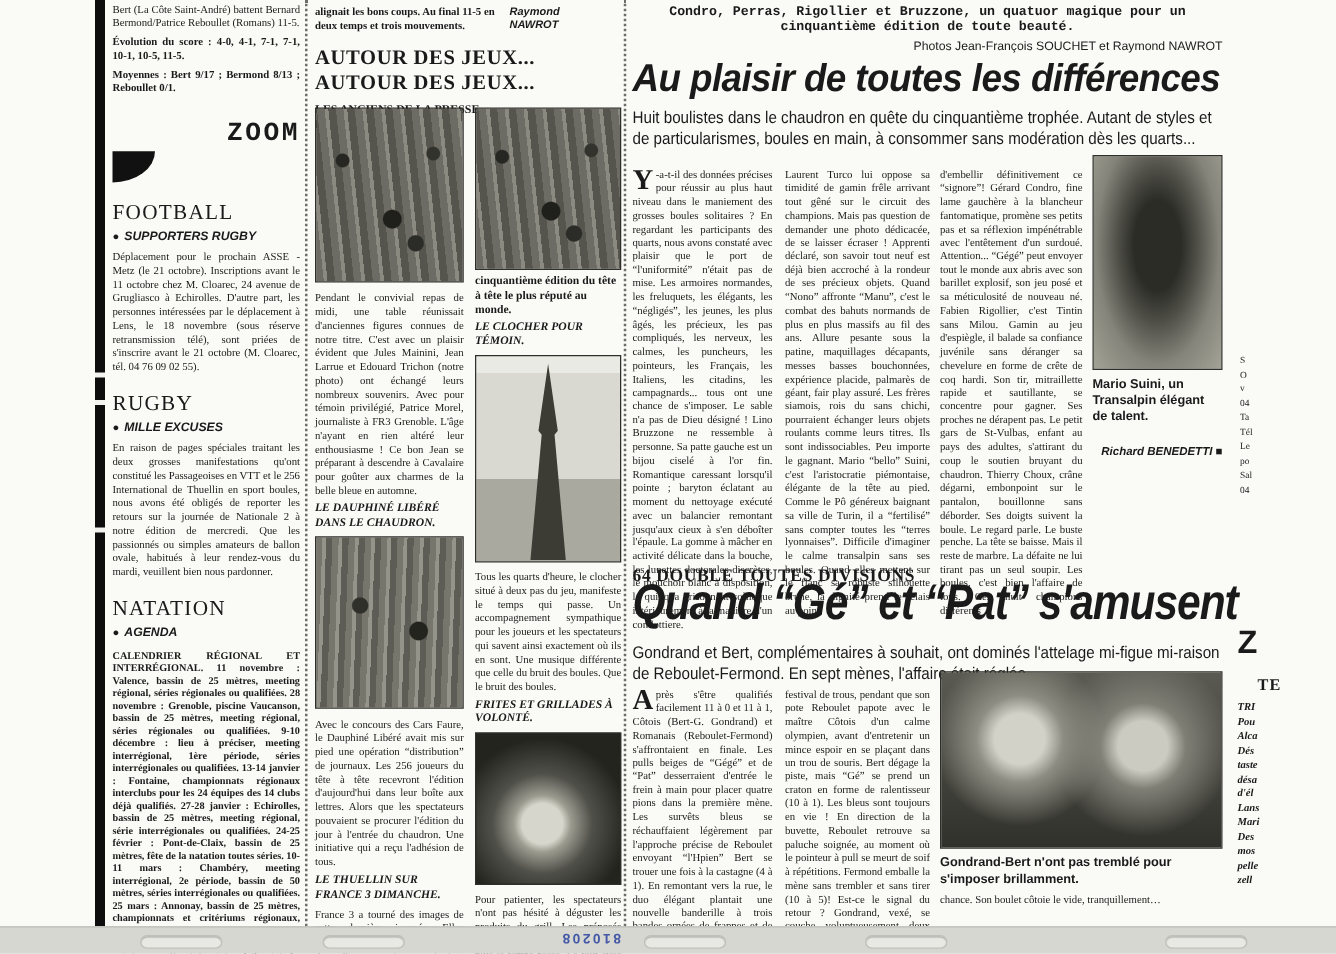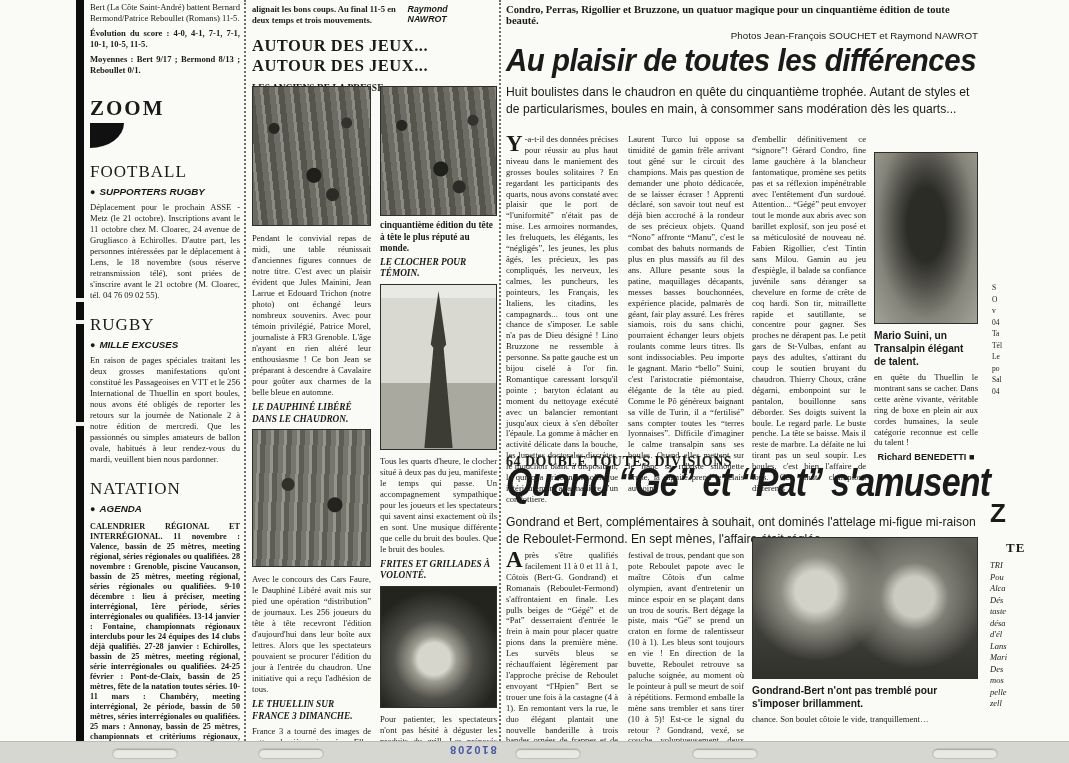--- a/index.html
+++ b/index.html
@@ -34,49 +34,49 @@
   .ph-portrait{background:
     radial-gradient(ellipse at 50% 42%,#2c2c27 0 26%,#4f4f48 44%,#84847a 68%,#a3a398 100%);}
   .ph-final{background:
     radial-gradient(circle at 28% 38%,#d2d2c8 0 11%,#8d8d83 19%,rgba(0,0,0,0) 38%),
     radial-gradient(circle at 72% 42%,#cbcbc1 0 11%,#7f7f76 19%,rgba(0,0,0,0) 40%),
     linear-gradient(180deg,#5a5a52,#31312c);}
   
   .body{font-size:8.6px;line-height:11px;text-align:justify;margin:0 0 4px 0;}
   .bold{font-weight:bold;}
   .sec-h{font-family:"Liberation Serif",serif;font-size:17px;letter-spacing:1px;margin:14px 0 4px 0;font-weight:normal;}
-  .zoom-h{font-family:Liberation Serif, serif;font-size:21px;font-weight:bold;letter-spacing:2px;margin:20px 0 2px 0;}
+  .zoom-h{font-family:Liberation Mono, monospace;font-size:21px;font-weight:bold;letter-spacing:2px;margin:20px 0 2px 0;text-align:right;}
   .zoom-ic{width:34px;height:25px;background:#111;border-radius:0 0 100% 0;margin-bottom:6px;}
   .subhead{font-family:"Liberation Sans",sans-serif;font-style:italic;font-weight:bold;font-size:9.8px;margin:2px 0 5px 0;}
   .bullet{font-style:normal;font-size:9px;margin-right:4px;}
   .cal{font-size:8.2px;line-height:10px;font-weight:bold;text-align:justify;}
   .mid-title{font-family:"Liberation Serif",serif;font-weight:bold;font-size:16.5px;letter-spacing:.5px;margin:10px 0 6px 0;}
   .leadin{font-weight:bold;font-size:9.5px;line-height:12px;margin:0 0 4px 0;}
   .bsub{font-weight:bold;font-style:italic;font-size:9.3px;line-height:11.5px;margin:2px 0 4px 0;}
   .cap-s{font-weight:bold;font-size:9.3px;line-height:11.5px;margin:4px 0 1px 0;}
   .frag-row{display:flex;justify-content:flex-start;align-items:flex-start;}
   .frag-txt{font-size:8.6px;line-height:11px;width:158px;font-weight:bold;}
   .frag-by{font-family:"Liberation Sans",sans-serif;font-weight:bold;font-style:italic;font-size:8.8px;margin-right:6px;}
-  .lede{font-family:Liberation Serif, serif;font-weight:bold;font-size:10.6px;}
+  .lede{font-family:Liberation Mono, monospace;font-weight:bold;font-size:10.6px;text-align:center;}
   .credit{font-family:"Liberation Sans",sans-serif;font-size:9.8px;text-align:right;margin-top:4px;}
   .kicker{font-family:"Liberation Serif",serif;font-weight:bold;font-size:14px;letter-spacing:.5px;margin-top:6px;}
   .headline1{font-family:"Liberation Sans",sans-serif;font-weight:bold;font-style:italic;font-size:31px;
              letter-spacing:-.5px;transform:scaleX(.95);transform-origin:left;white-space:nowrap;margin-top:2px;}
   .standfirst{font-family:"Liberation Sans",sans-serif;font-size:13.5px;line-height:17px;
               transform:scaleX(.9);transform-origin:left;width:111%;margin-top:4px;}
   .mcol{position:absolute;font-size:8.6px;line-height:10.9px;text-align:justify;}
   .dropcap{float:left;font-size:23px;line-height:19px;font-weight:bold;margin:0 2px 0 0;}
   .pcap{font-family:"Liberation Sans",sans-serif;font-weight:bold;font-size:10.2px;line-height:13px;margin:5px 0 4px 0;}
-  .byline{font-family:"Liberation Sans",sans-serif;font-weight:bold;font-size:9.2px;text-align:center;margin-top:4px;}
+  .byline{font-family:"Liberation Sans",sans-serif;font-weight:bold;font-style:italic;font-size:9.2px;text-align:right;margin-top:16px;}
   .headline2{font-family:"Liberation Sans",sans-serif;font-weight:bold;font-style:italic;font-size:40px;
              letter-spacing:-1px;transform:scaleX(.85);transform-origin:left;white-space:nowrap;}
   .edge-small{font-size:7.5px;line-height:11.5px;white-space:pre-line;}
   .edge-z{font-family:"Liberation Sans",sans-serif;font-weight:bold;font-size:26px;}
   .edge-te{font-weight:bold;font-size:13px;letter-spacing:1px;}
-  .edge-it{font-weight:normal;font-style:italic;font-size:8.5px;line-height:11.5px;white-space:pre-line;}
+  .edge-it{font-weight:bold;font-style:italic;font-size:8.5px;line-height:11.5px;white-space:pre-line;}
 </style>
 </head>
 <body>
 
 <div id="page">
 
   <div class="abs black-bar">
     <span class="tick" style="top:298px"></span>
     <span class="tick" style="top:320px"></span>
     <span class="tick" style="top:422px"></span>
@@ -142,24 +142,23 @@
 
     <div class="mcol" style="left:0;top:130px;width:112px;">
       <span class="dropcap">Y</span><span>-a-t-il des données précises pour réussir au plus haut niveau dans le maniement des grosses boules solitaires ? En regardant les participants des quarts, nous avons constaté avec plaisir que le port de “l'uniformité” n'était pas de mise. Les armoires normandes, les freluquets, les élégants, les “négligés”, les jeunes, les plus âgés, les précieux, les pas compliqués, les nerveux, les calmes, les puncheurs, les pointeurs, les Français, les Italiens, les citadins, les campagnards... tous ont une chance de s'imposer. Le sable n'a pas de Dieu désigné ! Lino Bruzzone ne ressemble à personne. Sa patte gauche est un bijou ciselé à l'or fin. Romantique caressant lorsqu'il pointe ; baryton éclatant au moment du nettoyage exécuté avec un balancier remontant jusqu'aux cieux à s'en déboîter l'épaule. La gomme à mâcher en activité délicate dans la bouche, les lunettes doctorales discrètes, le mouchoir blanc à disposition, le quinqua grisonnant soliloque intérieurement à la manière d'un condottiere.</span>
     </div>
     <div class="mcol" style="left:122px;top:130px;width:116px;">
       <span>Laurent Turco lui oppose sa timidité de gamin frêle arrivant tout gêné sur le circuit des champions. Mais pas question de demander une photo dédicacée, de se laisser écraser ! Apprenti déclaré, son savoir tout neuf est déjà bien accroché à la rondeur de ses précieux objets. Quand “Nono” affronte “Manu”, c'est le combat des bahuts normands de plus en plus massifs au fil des ans. Allure pesante sous la patine, maquillages décapants, messes basses bouchonnées, expérience placide, palmarès de géant, fair play assuré. Les frères siamois, rois du sans chichi, pourraient échanger leurs objets roulants comme leurs titres. Ils sont indissociables. Peu importe le gagnant. Mario “bello” Suini, c'est l'aristocratie piémontaise, élégante de la tête au pied. Comme le Pô généreux baignant sa ville de Turin, il a “fertilisé” sans compter toutes les “terres lyonnaises”. Difficile d'imaginer le calme transalpin sans ses boules. Quand elles mettent sur le flanc sa robuste silhouette brune, la dignité prend le relais au point</span>
     </div>
     <div class="mcol" style="left:246px;top:130px;width:114px;">
       <span>d'embellir définitivement ce “signore”! Gérard Condro, fine lame gauchère à la blancheur fantomatique, promène ses petits pas et sa réflexion impénétrable avec l'entêtement d'un surdoué. Attention... “Gégé” peut envoyer tout le monde aux abris avec son barillet explosif, son jeu posé et sa méticulosité de nouveau né. Fabien Rigollier, c'est Tintin sans Milou. Gamin au jeu d'espiègle, il balade sa confiance juvénile sans déranger sa chevelure en forme de crête de coq hardi. Son tir, mitraillette rapide et sautillante, se concentre pour gagner. Ses proches ne dérapent pas. Le petit gars de St-Vulbas, enfant au pays des adultes, s'attirant du coup le soutien bruyant du chaudron. Thierry Choux, crâne dégarni, embonpoint sur le pantalon, bouillonne sans déborder. Ses doigts suivent la boule. Le regard parle. Le buste penche. La tête se baisse. Mais il reste de marbre. La défaite ne lui tirant pas un seul soupir. Les boules, c'est bien l'affaire de tous. Ces huit champions différents</span>
     </div>
-    <div class="mcol" style="left:368px;top:148px;width:104px;text-align:left;">
+    <div class="mcol" style="left:368px;top:120px;width:104px;text-align:left;">
       <div class="ph ph-portrait" style="width:104px;height:172px;"></div>
       <div class="pcap">Mario Suini, un Transalpin élégant de talent.</div>
-      <div style="text-align:justify;">en quête du Thuellin le montrant sans se cacher. Dans cette arène vivante, véritable ring de boxe en plein air aux cordes humaines, la seule catégorie reconnue est celle du talent !</div>
       <div class="byline"><span>Richard BENEDETTI</span> <span>■</span></div>
     </div>
 
     <div class="abs kicker" style="left:0;top:444px;">64 DOUBLE TOUTES DIVISIONS</div>
     <div class="abs headline2" style="left:0;top:456px;">Quand “Gé” et “Pat” s'amusent</div>
     <div class="abs standfirst" style="left:0;top:505px;">Gondrand et Bert, complémentaires à souhait, ont dominés l'attelage mi-figue mi-raison de Reboulet-Fermond. En sept mènes, l'affaire était réglée...</div>
 
     <div class="mcol" style="left:0;top:546px;width:112px;height:191px;overflow:hidden;">
       <span class="dropcap">A</span><span>près s'être qualifiés facilement 11 à 0 et 11 à 1, Côtois (Bert-G. Gondrand) et Romanais (Reboulet-Fermond) s'affrontaient en finale. Les pulls beiges de “Gégé” et de “Pat” desserraient d'entrée le frein à main pour placer quatre pions dans la première mène. Les survêts bleus se réchauffaient légèrement par l'approche précise de Reboulet envoyant “l'Hpien” Bert se trouer une fois à la castagne (4 à 1). En remontant vers la rue, le duo élégant plantait une nouvelle banderille à trois bandes ornées de frappes et de positionnements bichonnés (7 à 1). Gondran passe largement à gauche, rentre coquinement à droite ; Bert maintient sa moyenne au balancier sonnant, tout en fignolant au point. Fermond est en panne de munitions nettoyantes (9 à 1). Une demi-heure à peine et les Romanais ont déjà les godasses</span>
     </div>

